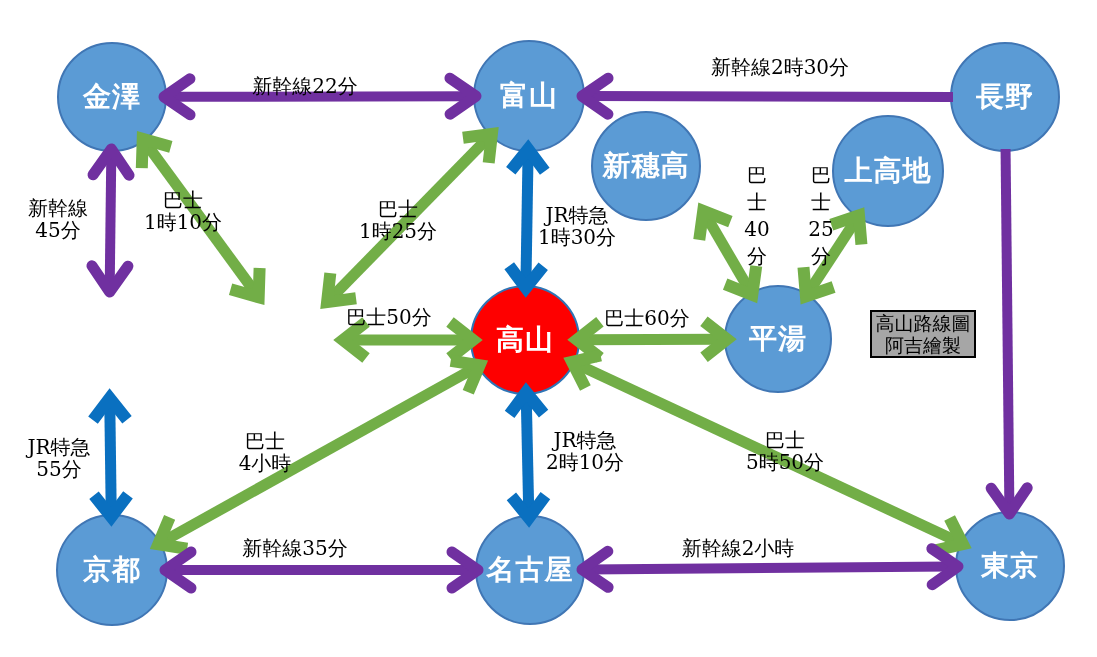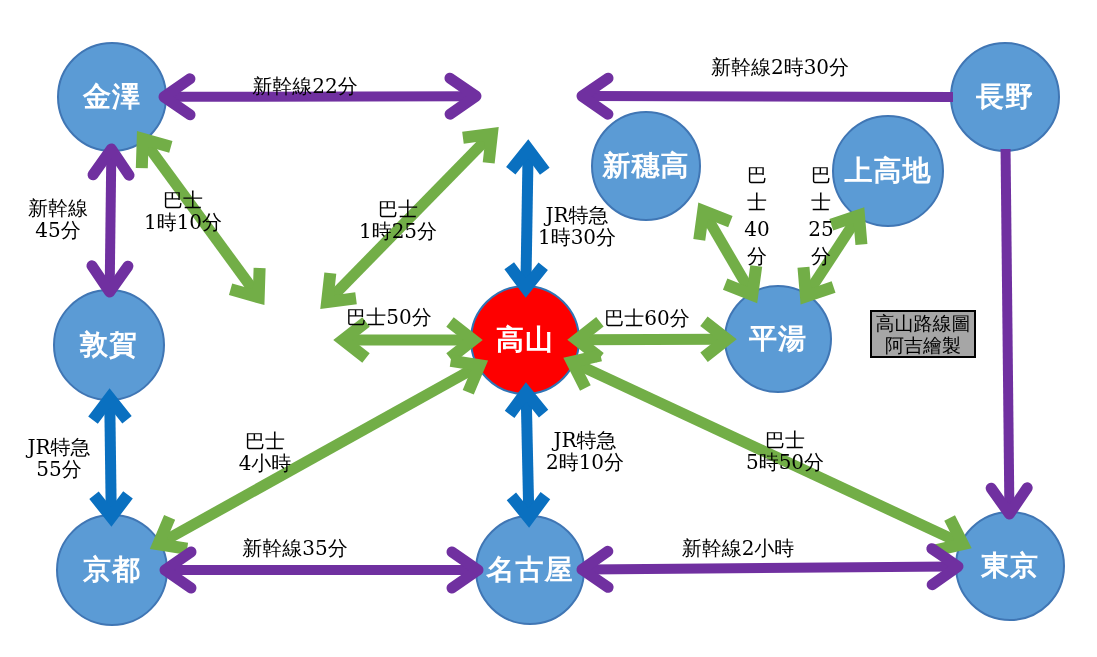--- a/index.html
+++ b/index.html
@@ -184,31 +184,31 @@
     </div>
     <div class="edge-label" style="left: 295px; top: 548px;">
       <div>新幹線35分</div>
     </div>
     <div class="edge-label" style="left: 738px; top: 548px;">
       <div>新幹線2小時</div>
     </div>
     <div class="node" style="left: 57px; top: 42px; width: 110px; height: 110px;">
       <span class="node-label">金澤</span>
     </div>
+    <div class="node" style="left: 473px; top: 40px; width: 112px; height: 112px;">
+      <span class="node-label">富山</span>
+    </div>
     <div class="node" style="left: 950px; top: 42px; width: 110px; height: 110px; justify-content: center;">
       <span class="node-label">長野</span>
     </div>
     <div class="node" style="left: 591px; top: 111px; width: 110px; height: 110px;">
       <span class="node-label">新穗高</span>
     </div>
     <div class="node" style="left: 832px; top: 115px; width: 112px; height: 112px;">
       <span class="node-label">上高地</span>
-    </div>
-    <div class="node" style="left: 53px; top: 289px; width: 112px; height: 112px;">
-      <span class="node-label">敦賀</span>
     </div>
     <div class="node center" style="left: 470px; top: 285px; width: 110px; height: 110px;">
       <span class="node-label">高山</span>
     </div>
     <div class="node" style="left: 724px; top: 285px; width: 108px; height: 108px; text-align: right;">
       <span class="node-label">平湯</span>
     </div>
     <div class="node" style="left: 56px; top: 514px; width: 112px; height: 112px;">
       <span class="node-label">京都</span>
     </div>

